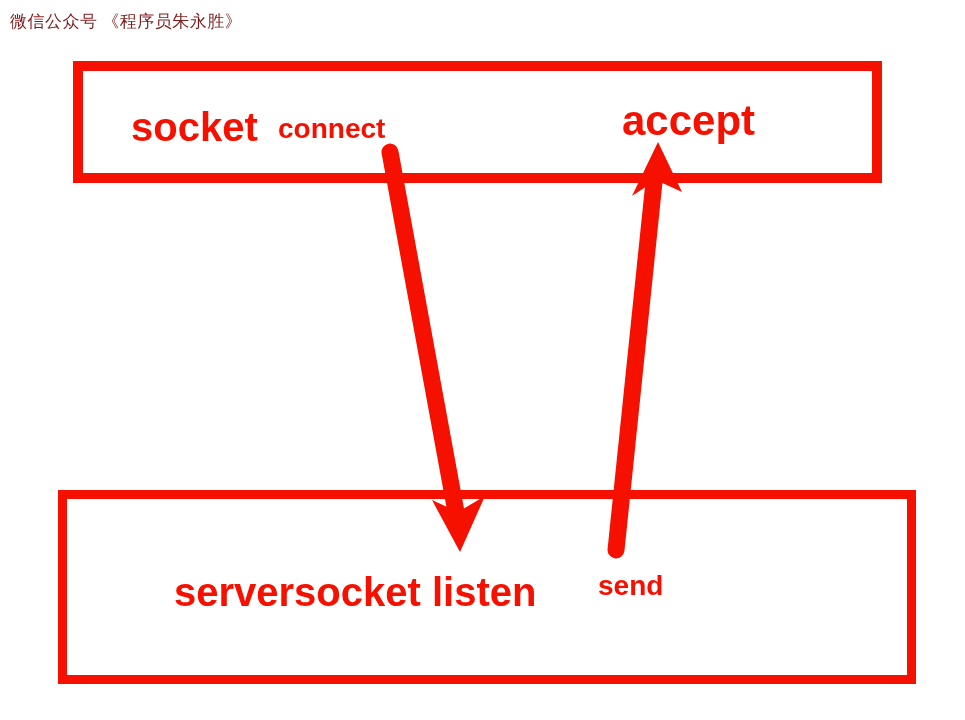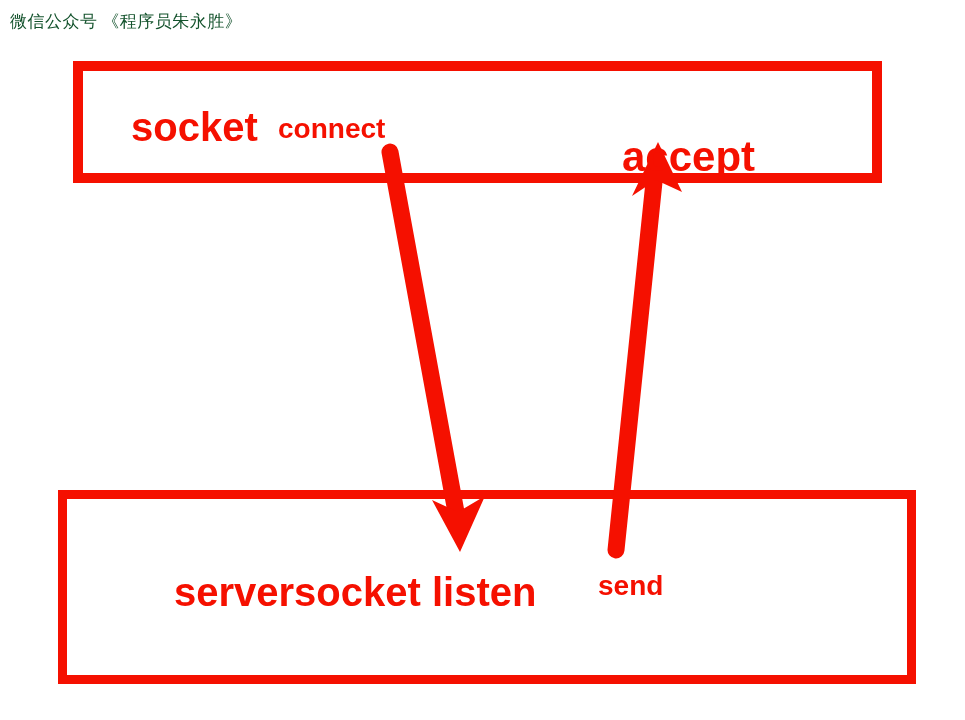--- a/index.html
+++ b/index.html
@@ -14,21 +14,21 @@
     overflow: hidden;
     font-family: "Liberation Sans", sans-serif;
   }
 
   #watermark {
     position: absolute;
     left: 10px;
     top: 10px;
     font-family: "Liberation Serif", serif;
     font-size: 17px;
-    color: #14532d;
+    color: #7f1d1d;
     white-space: nowrap;
     letter-spacing: 0.5px;
   }
 
   .flow-box {
     position: absolute;
     box-sizing: border-box;
     background: #ffffff;
     border-style: solid;
     border-color: #f51000;
@@ -54,21 +54,21 @@
     position: absolute;
     color: #f51000;
     font-family: "Liberation Sans", sans-serif;
     font-weight: bold;
     white-space: nowrap;
     line-height: 1;
   }
 
   #label-socket   { left: 131px; top: 107px; font-size: 40px; }
   #label-connect  { left: 278px; top: 115px; font-size: 28px; }
-  #label-accept   { left: 622px; top: 100px; font-size: 42px; margin-top: 36px; }
+  #label-accept   { left: 622px; top: 100px; font-size: 42px; }
   #label-serversocket-listen { left: 174px; top: 572px; font-size: 40px; }
   #label-send     { left: 598px; top: 572px; font-size: 28px; }
 
   #arrow-layer {
     position: absolute;
     left: 0;
     top: 0;
     width: 965px;
     height: 720px;
     pointer-events: none;

